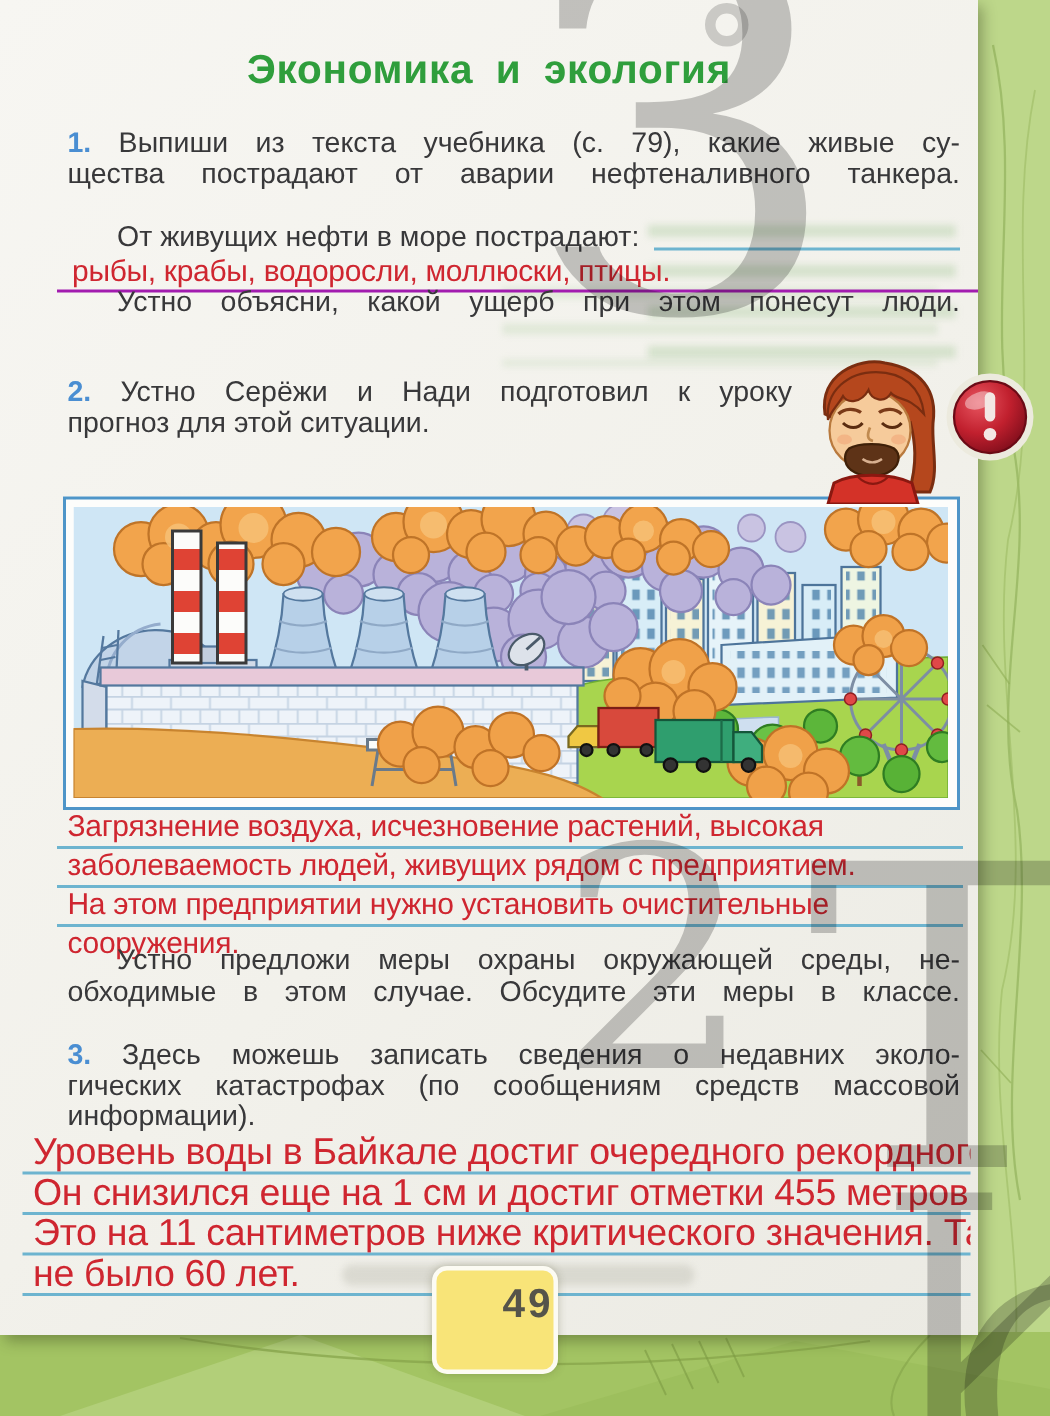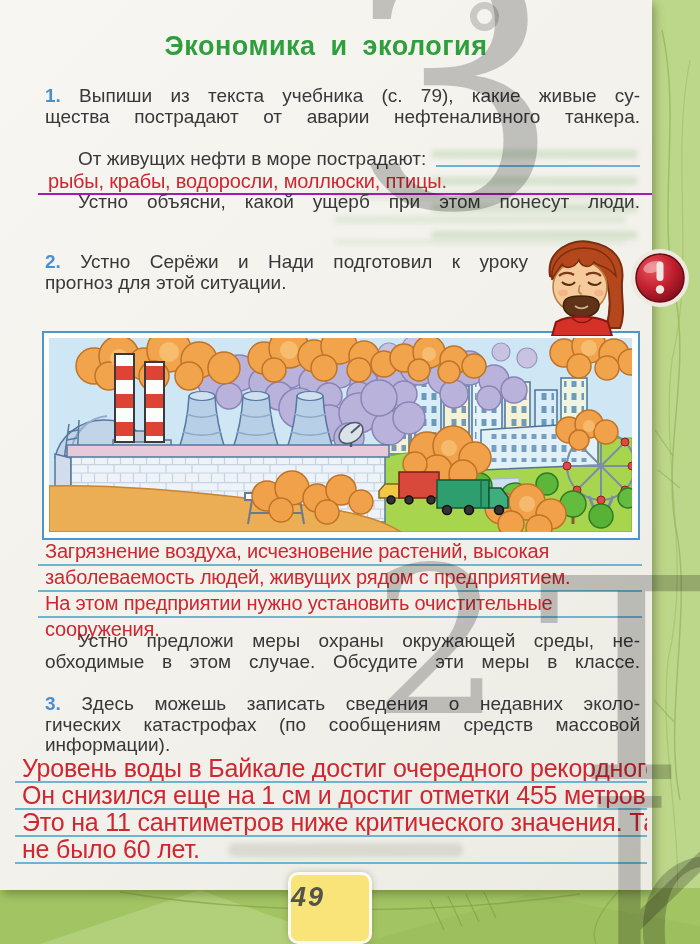--- a/index.html
+++ b/index.html
@@ -43,24 +43,24 @@
   .ansblock .al { height:24px; line-height:23px; white-space:nowrap; overflow:hidden; padding-left:7px; }
   .ansblock .rl { border-bottom:2px solid #6db4cf; }
   .a3 { left:15px; width:632px; }
   .a3 .al { height:25px; line-height:24px; font-size:25px; }
 
   .illu { position:absolute; z-index:3; left:42px; top:331px; width:598px; height:209px;
           border:2.5px solid #4e95c8; background:#fdfdfb; box-sizing:border-box; padding:5px; }
   .papa { position:absolute; z-index:4; left:528px; top:236px; width:114px; height:100px; }
   .badge { position:absolute; z-index:5; left:630px; top:248px; width:60px; height:60px; }
   .tab {
-    position:absolute; z-index:4; left:288px; top:872px; width:84px; height:72px;
+    position:absolute; z-index:4; left:288px; top:844px; width:84px; height:72px;
     background:#f8e478; border:3px solid #fcfbf3; border-radius:10px; box-sizing:border-box;
-    text-align:left; font-weight:bold; font-size:27px; color:#55544a; letter-spacing:2px;
-    line-height:44px; box-shadow:0 0 6px rgba(80,80,40,.3);font-style:italic;
+    text-align:right; font-weight:bold; font-size:27px; color:#55544a; letter-spacing:2px;
+    line-height:44px; box-shadow:0 0 6px rgba(80,80,40,.3);
   }
   .wm { position:absolute; z-index:40; color:#7e7e7e; font-family:"DejaVu Serif", serif;
         mix-blend-mode:multiply; opacity:.42; pointer-events:none; line-height:1; }
   .wm-ring { position:absolute; z-index:40; left:470px; top:2px; width:15px; height:15px;
              border:7px solid #8a8a8a; border-radius:50%; mix-blend-mode:multiply; opacity:.38;
              pointer-events:none; }
   .wm1 { left:352px; top:-72px; font-size:330px; }
   .wm2 { left:372px; top:540px; font-size:205px; }
   .wm3 { left:538px; top:542px; font-size:280px; }
   .wm4 { left:585px; top:770px; font-size:225px; }

